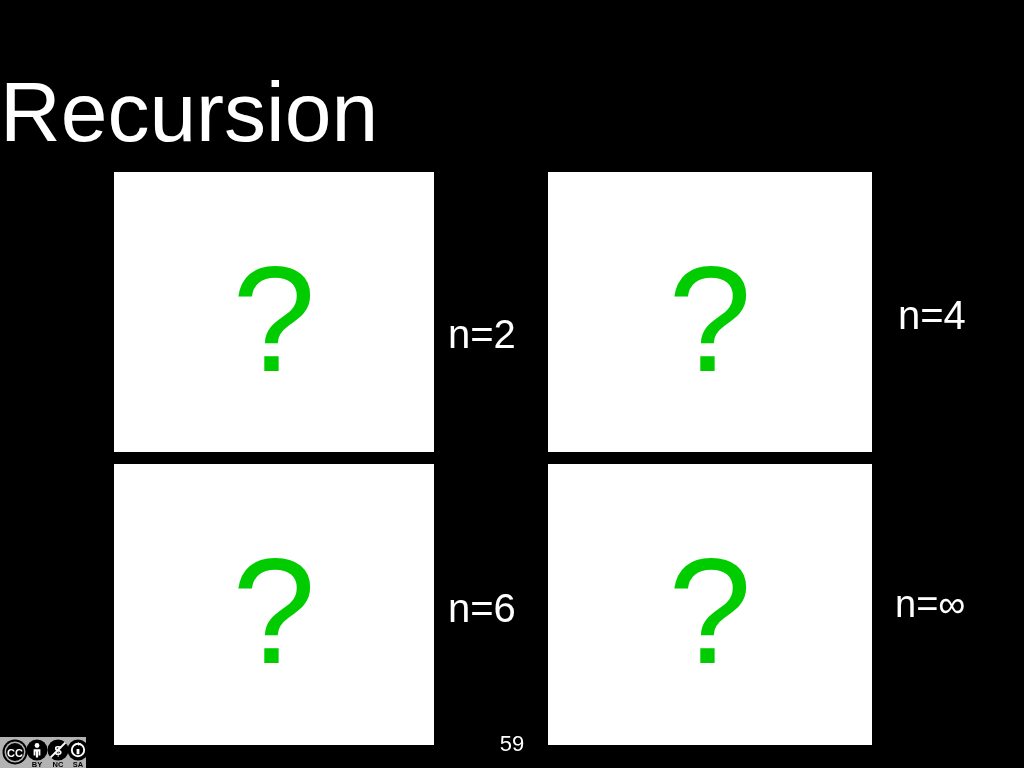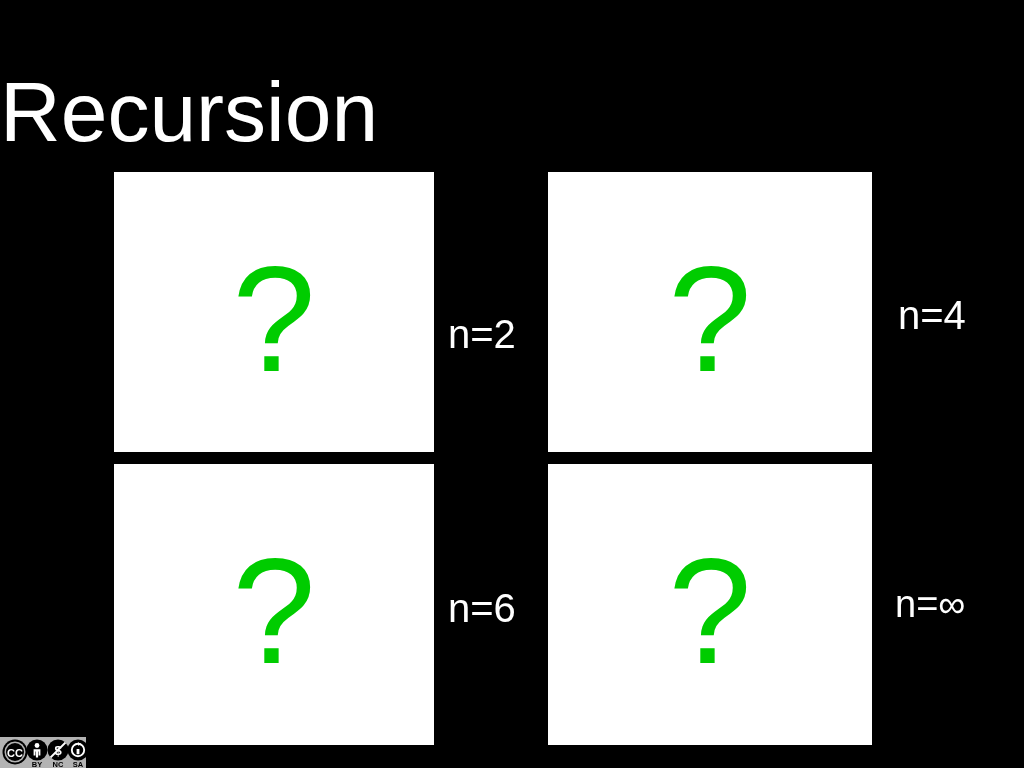--- a/index.html
+++ b/index.html
@@ -128,20 +128,21 @@
   <div class="panel" id="panel-n3">
     <div class="qmark">?</div>
   </div>
   <div class="nlabel" id="label-n3">n=6</div>
 
   <div class="panel" id="panel-ninf">
     <div class="qmark">?</div>
   </div>
   <div class="nlabel" id="label-ninf">n=∞</div>
 
+  <div id="page-number">59</div>
 
   <div id="cc-badge">
     <svg width="86" height="31" viewBox="0 0 86 31" xmlns="http://www.w3.org/2000/svg">
       <rect x="0" y="0" width="86" height="31" fill="#b3b3b3"></rect>
 
       <g>
         <circle cx="15" cy="15" r="12.5" fill="#000000"></circle>
         <circle cx="15" cy="15" r="10.5" fill="#b3b3b3"></circle>
         <circle cx="15" cy="15" r="9" fill="#000000"></circle>
         <text x="15" y="19.5" font-family="'Liberation Sans', sans-serif" font-size="11" font-weight="bold" fill="#ffffff" text-anchor="middle">CC</text>

